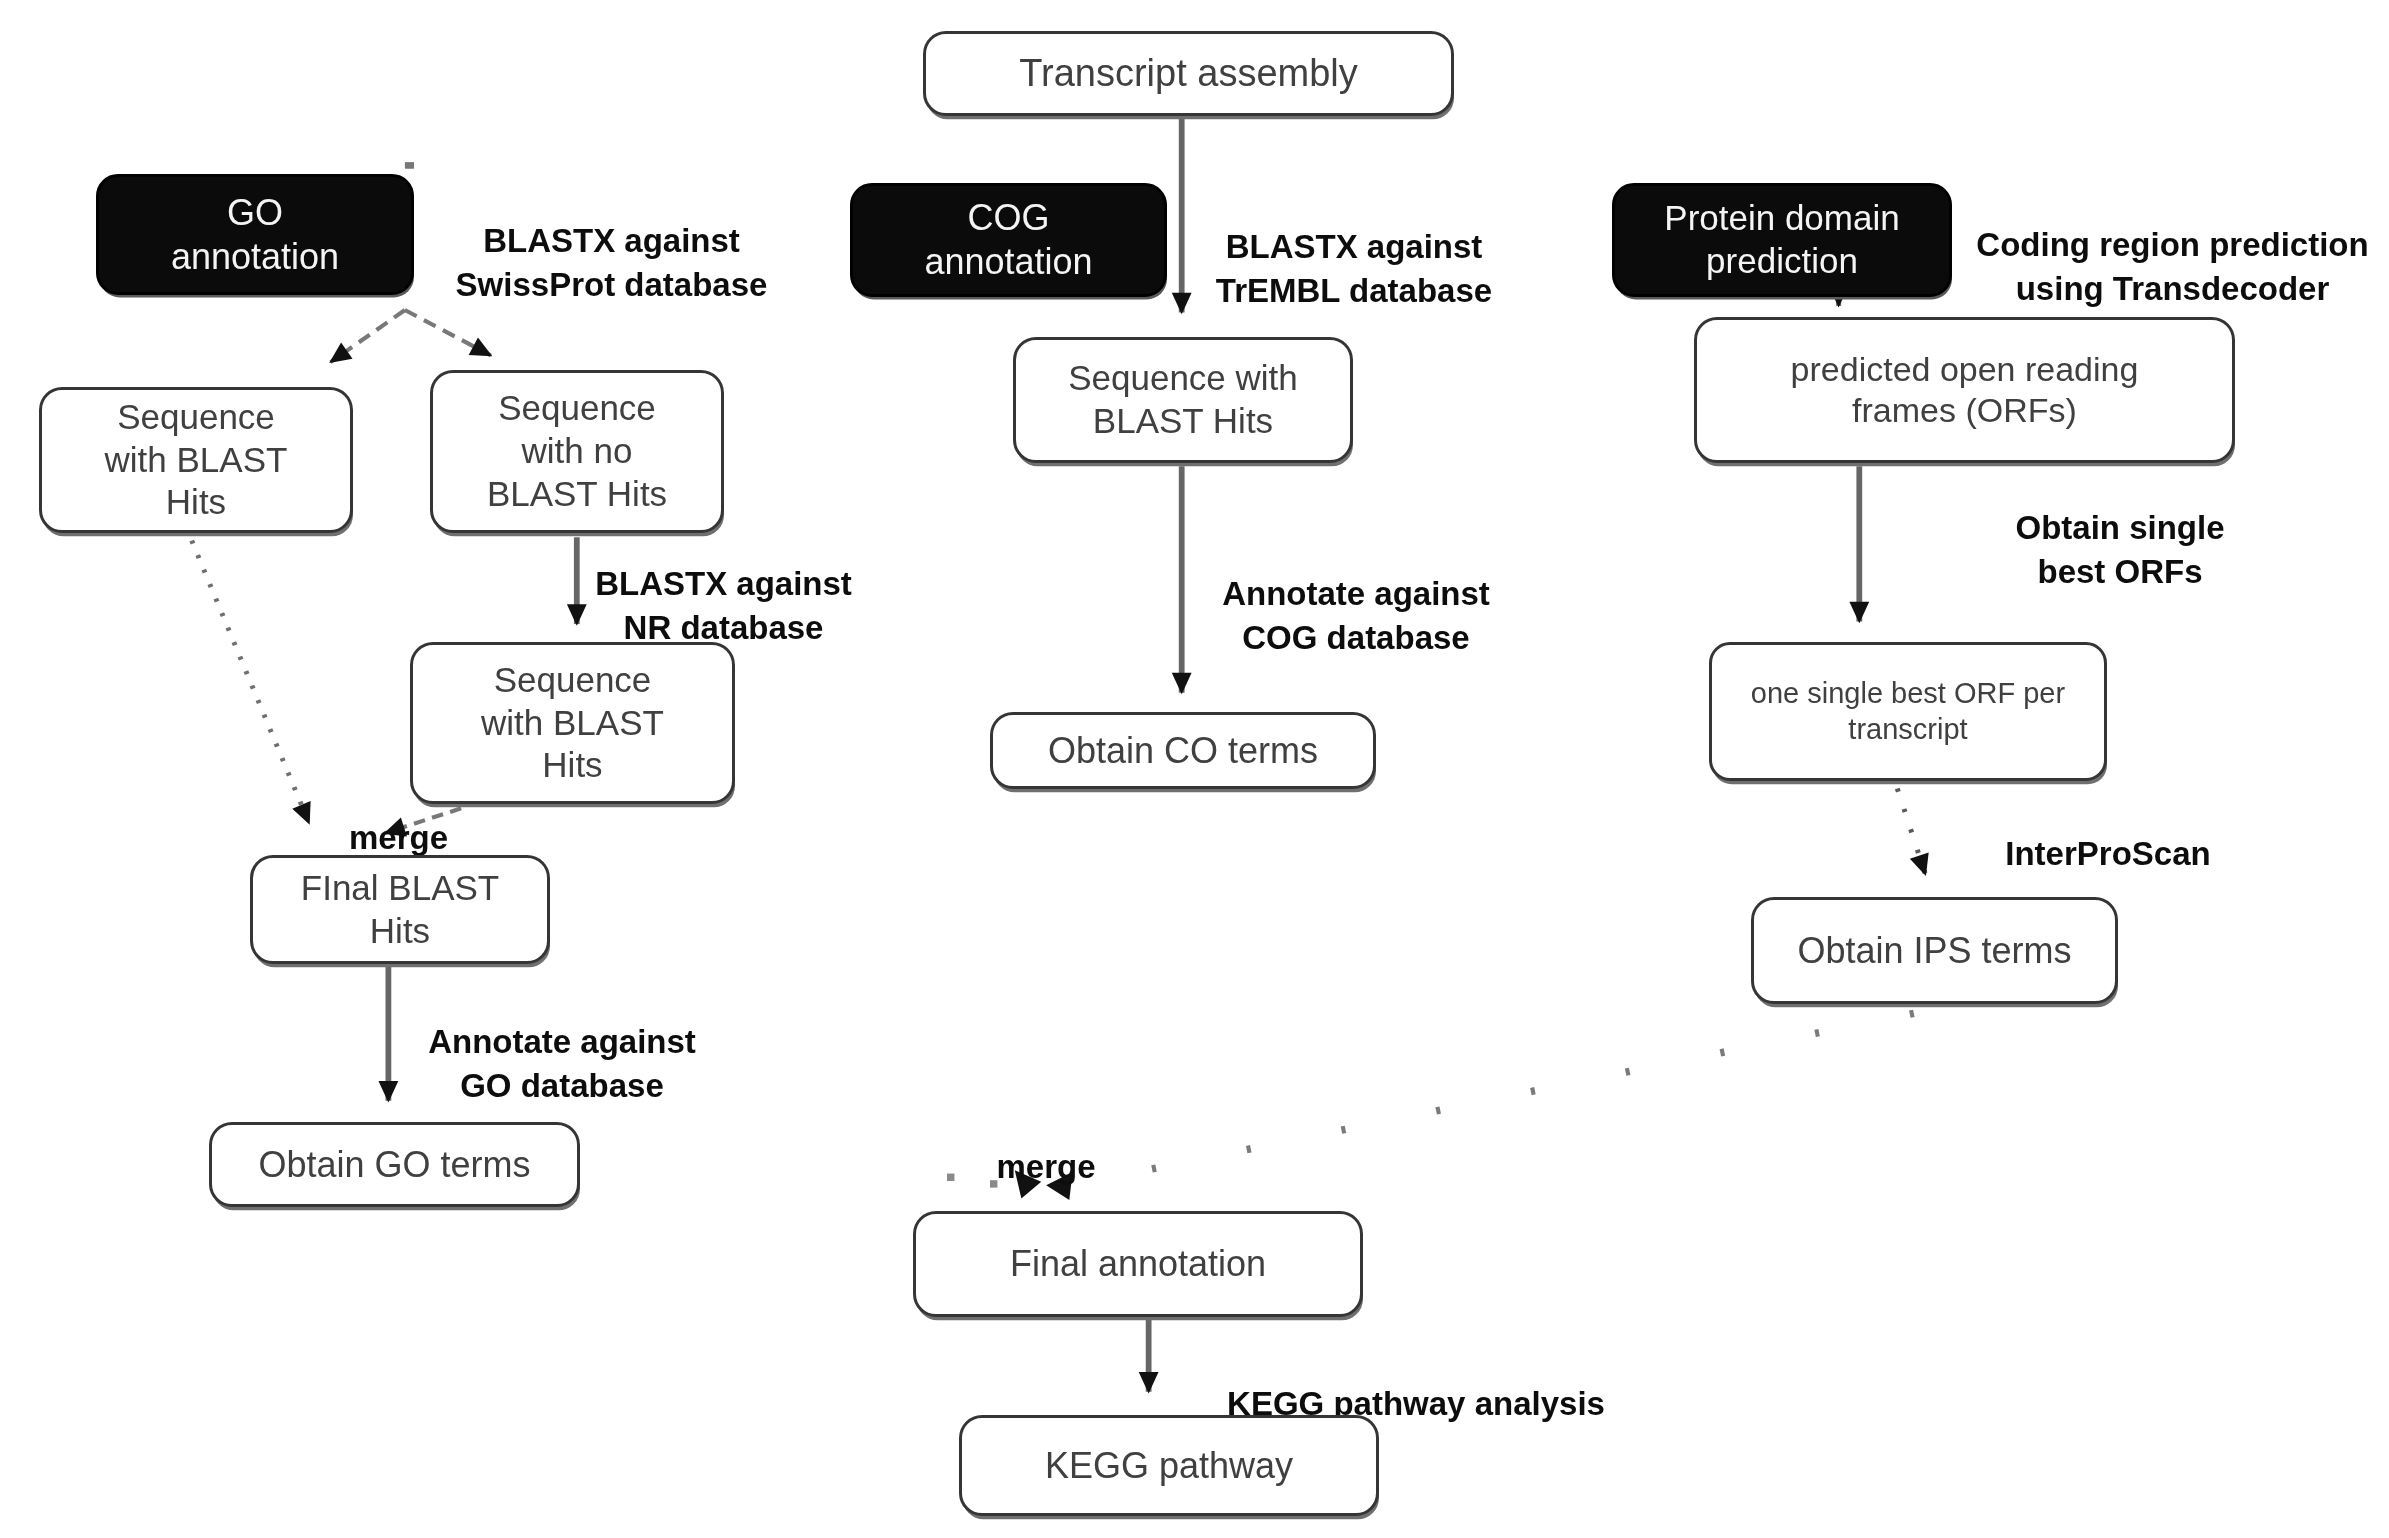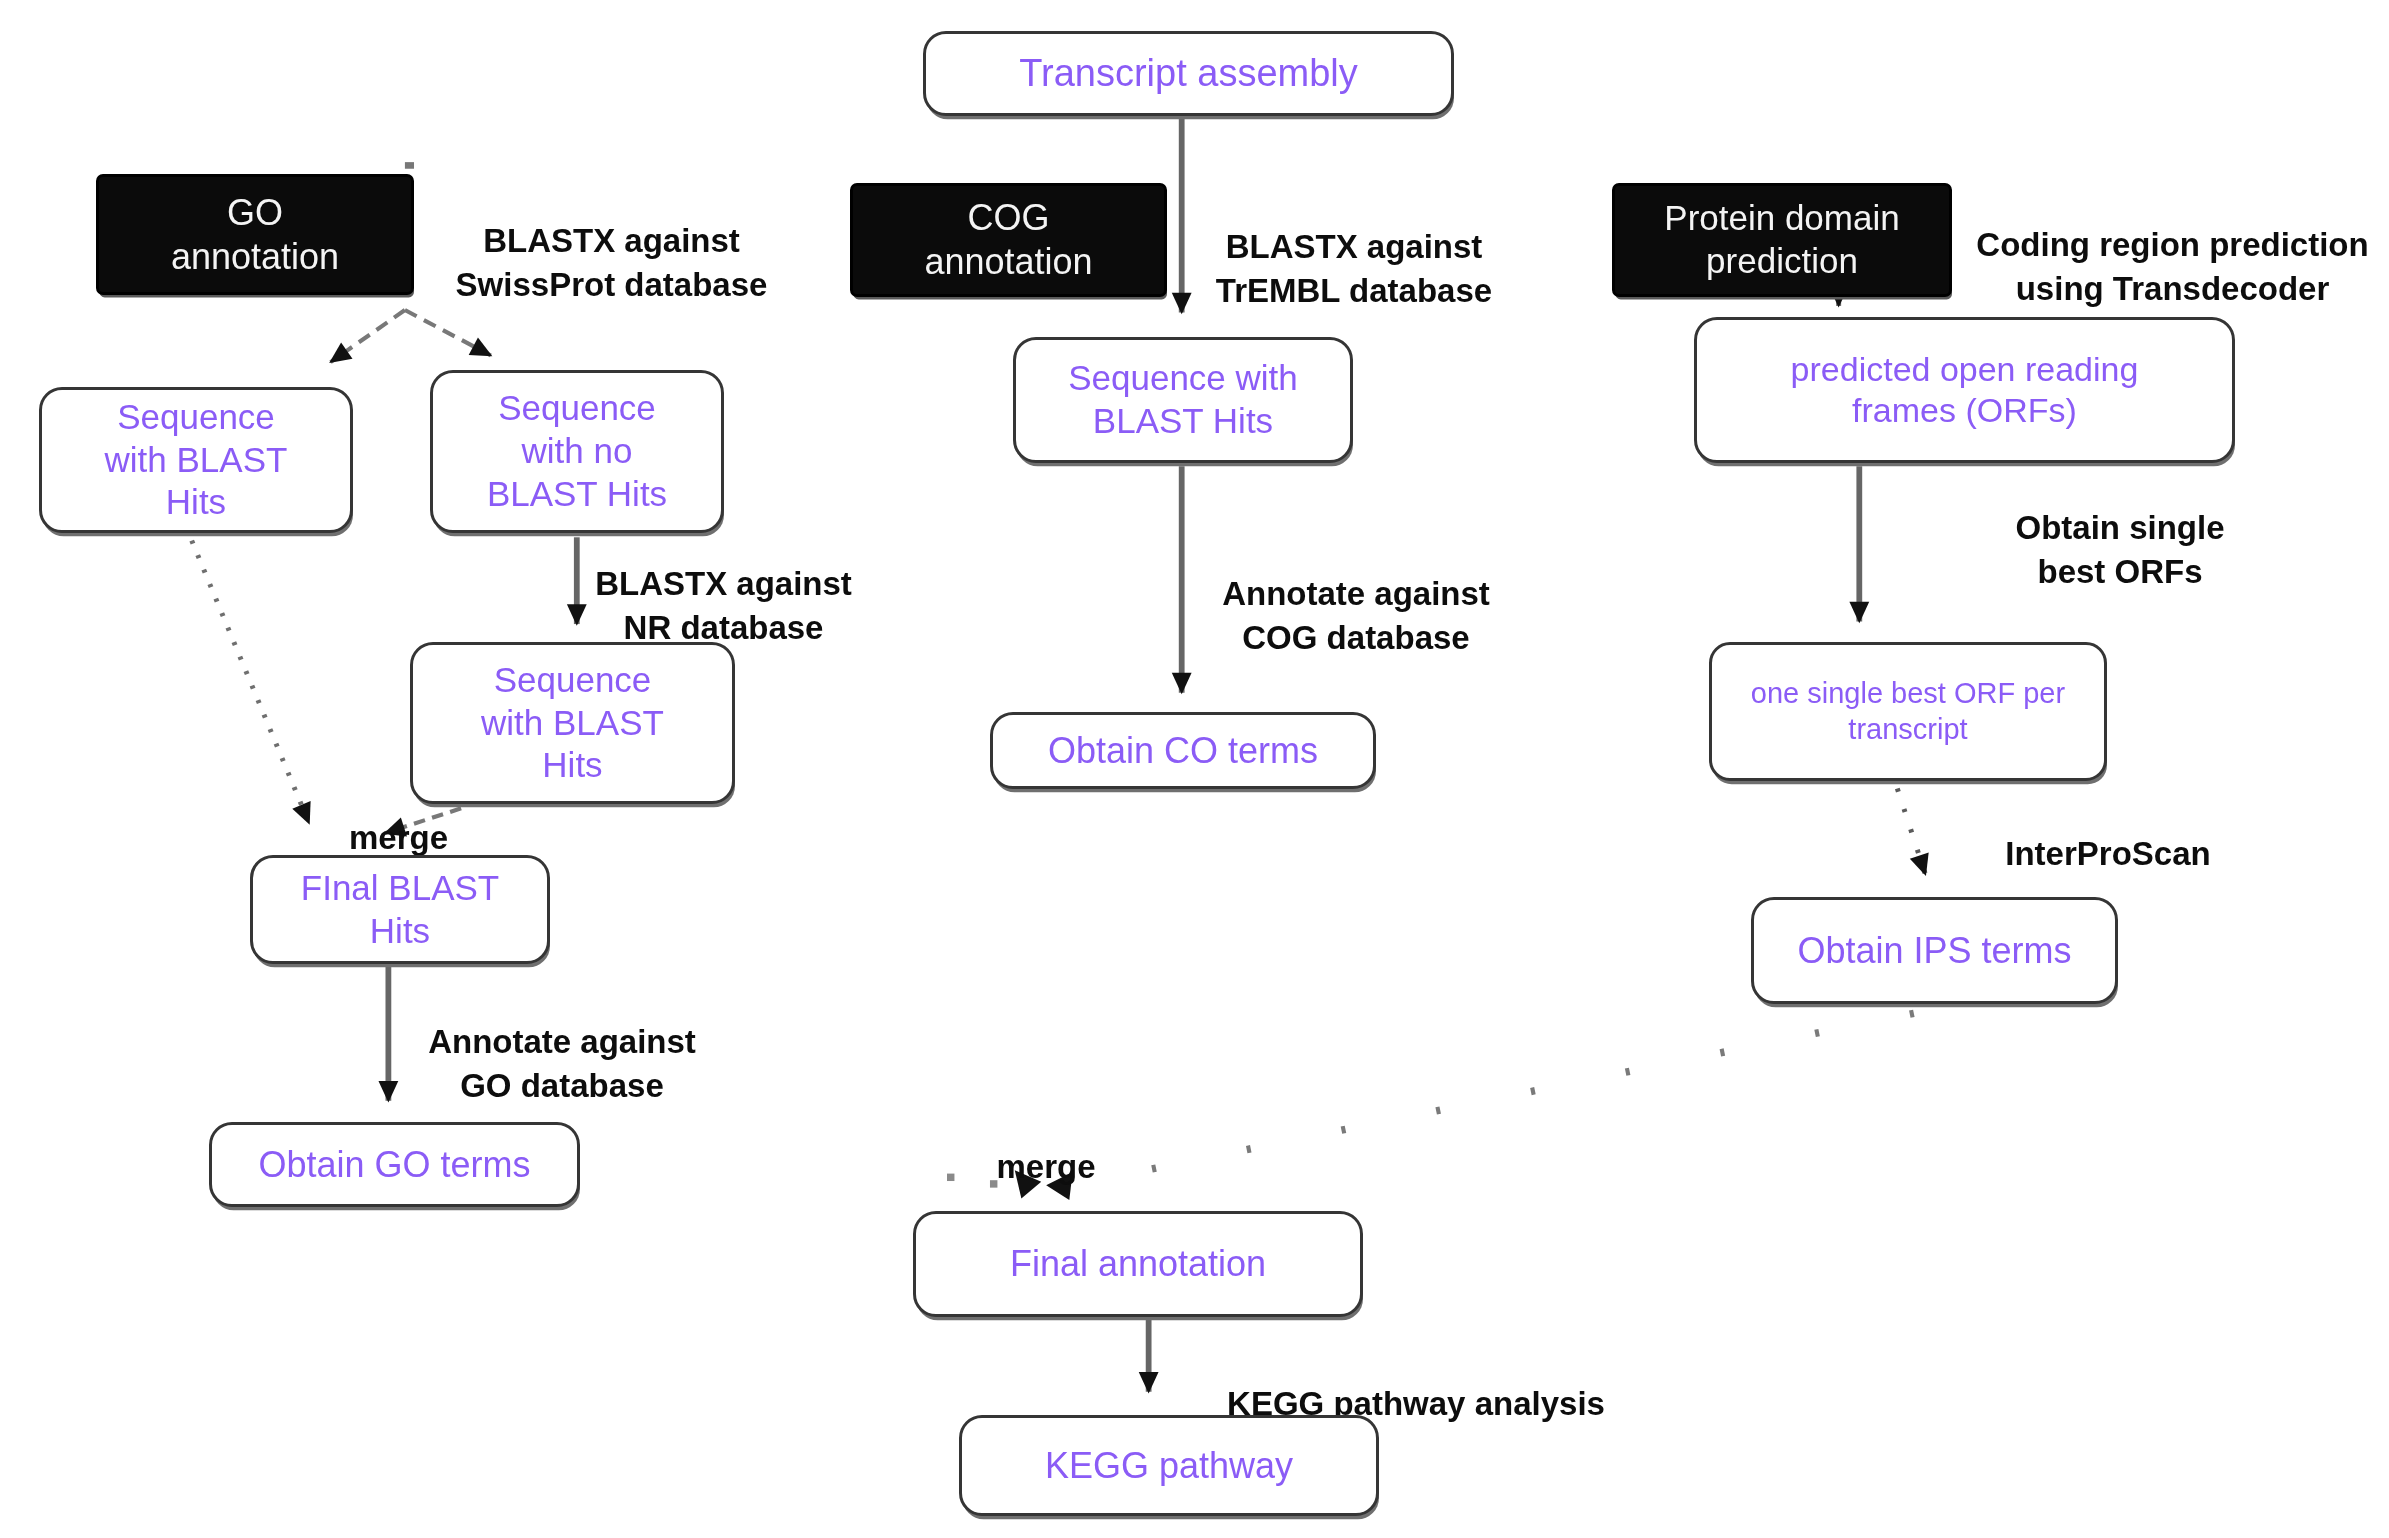--- a/index.html
+++ b/index.html
@@ -6,26 +6,26 @@
   body{width:2389px;height:1539px;overflow:hidden;font-family:"Liberation Sans",sans-serif;}
   .canvas{position:relative;width:2389px;height:1539px;background:#ffffff;}
   .lines{position:absolute;left:0;top:0;width:2389px;height:1539px;}
   .box{
     position:absolute;
     background:#ffffff;
     border:3.3px solid #353535;
     border-radius:23px;
     box-shadow:1.7px 5px 0 -1.7px #6f6f6f;
     display:flex;align-items:center;justify-content:center;
-    text-align:center;color:#8b5cf6;line-height:1.22;
+    text-align:center;color:#404040;line-height:1.22;
     box-sizing:border-box;
   }
   .box.dark{
     background:#0b0b0b;color:#f4f4f4;border-color:#000;
-    border-radius:7px;box-shadow:1.7px 4.1px 0 -1.7px #5a5a5a;
+    border-radius:22px;box-shadow:1.7px 4.1px 0 -1.7px #5a5a5a;
   }
   .lbl{
     position:absolute;font-weight:bold;color:#0d0d0d;
     text-align:center;line-height:1.32;letter-spacing:0px;margin-top:18px;
   }
 </style>
 </head>
 <body>
 
 <div class="canvas">

